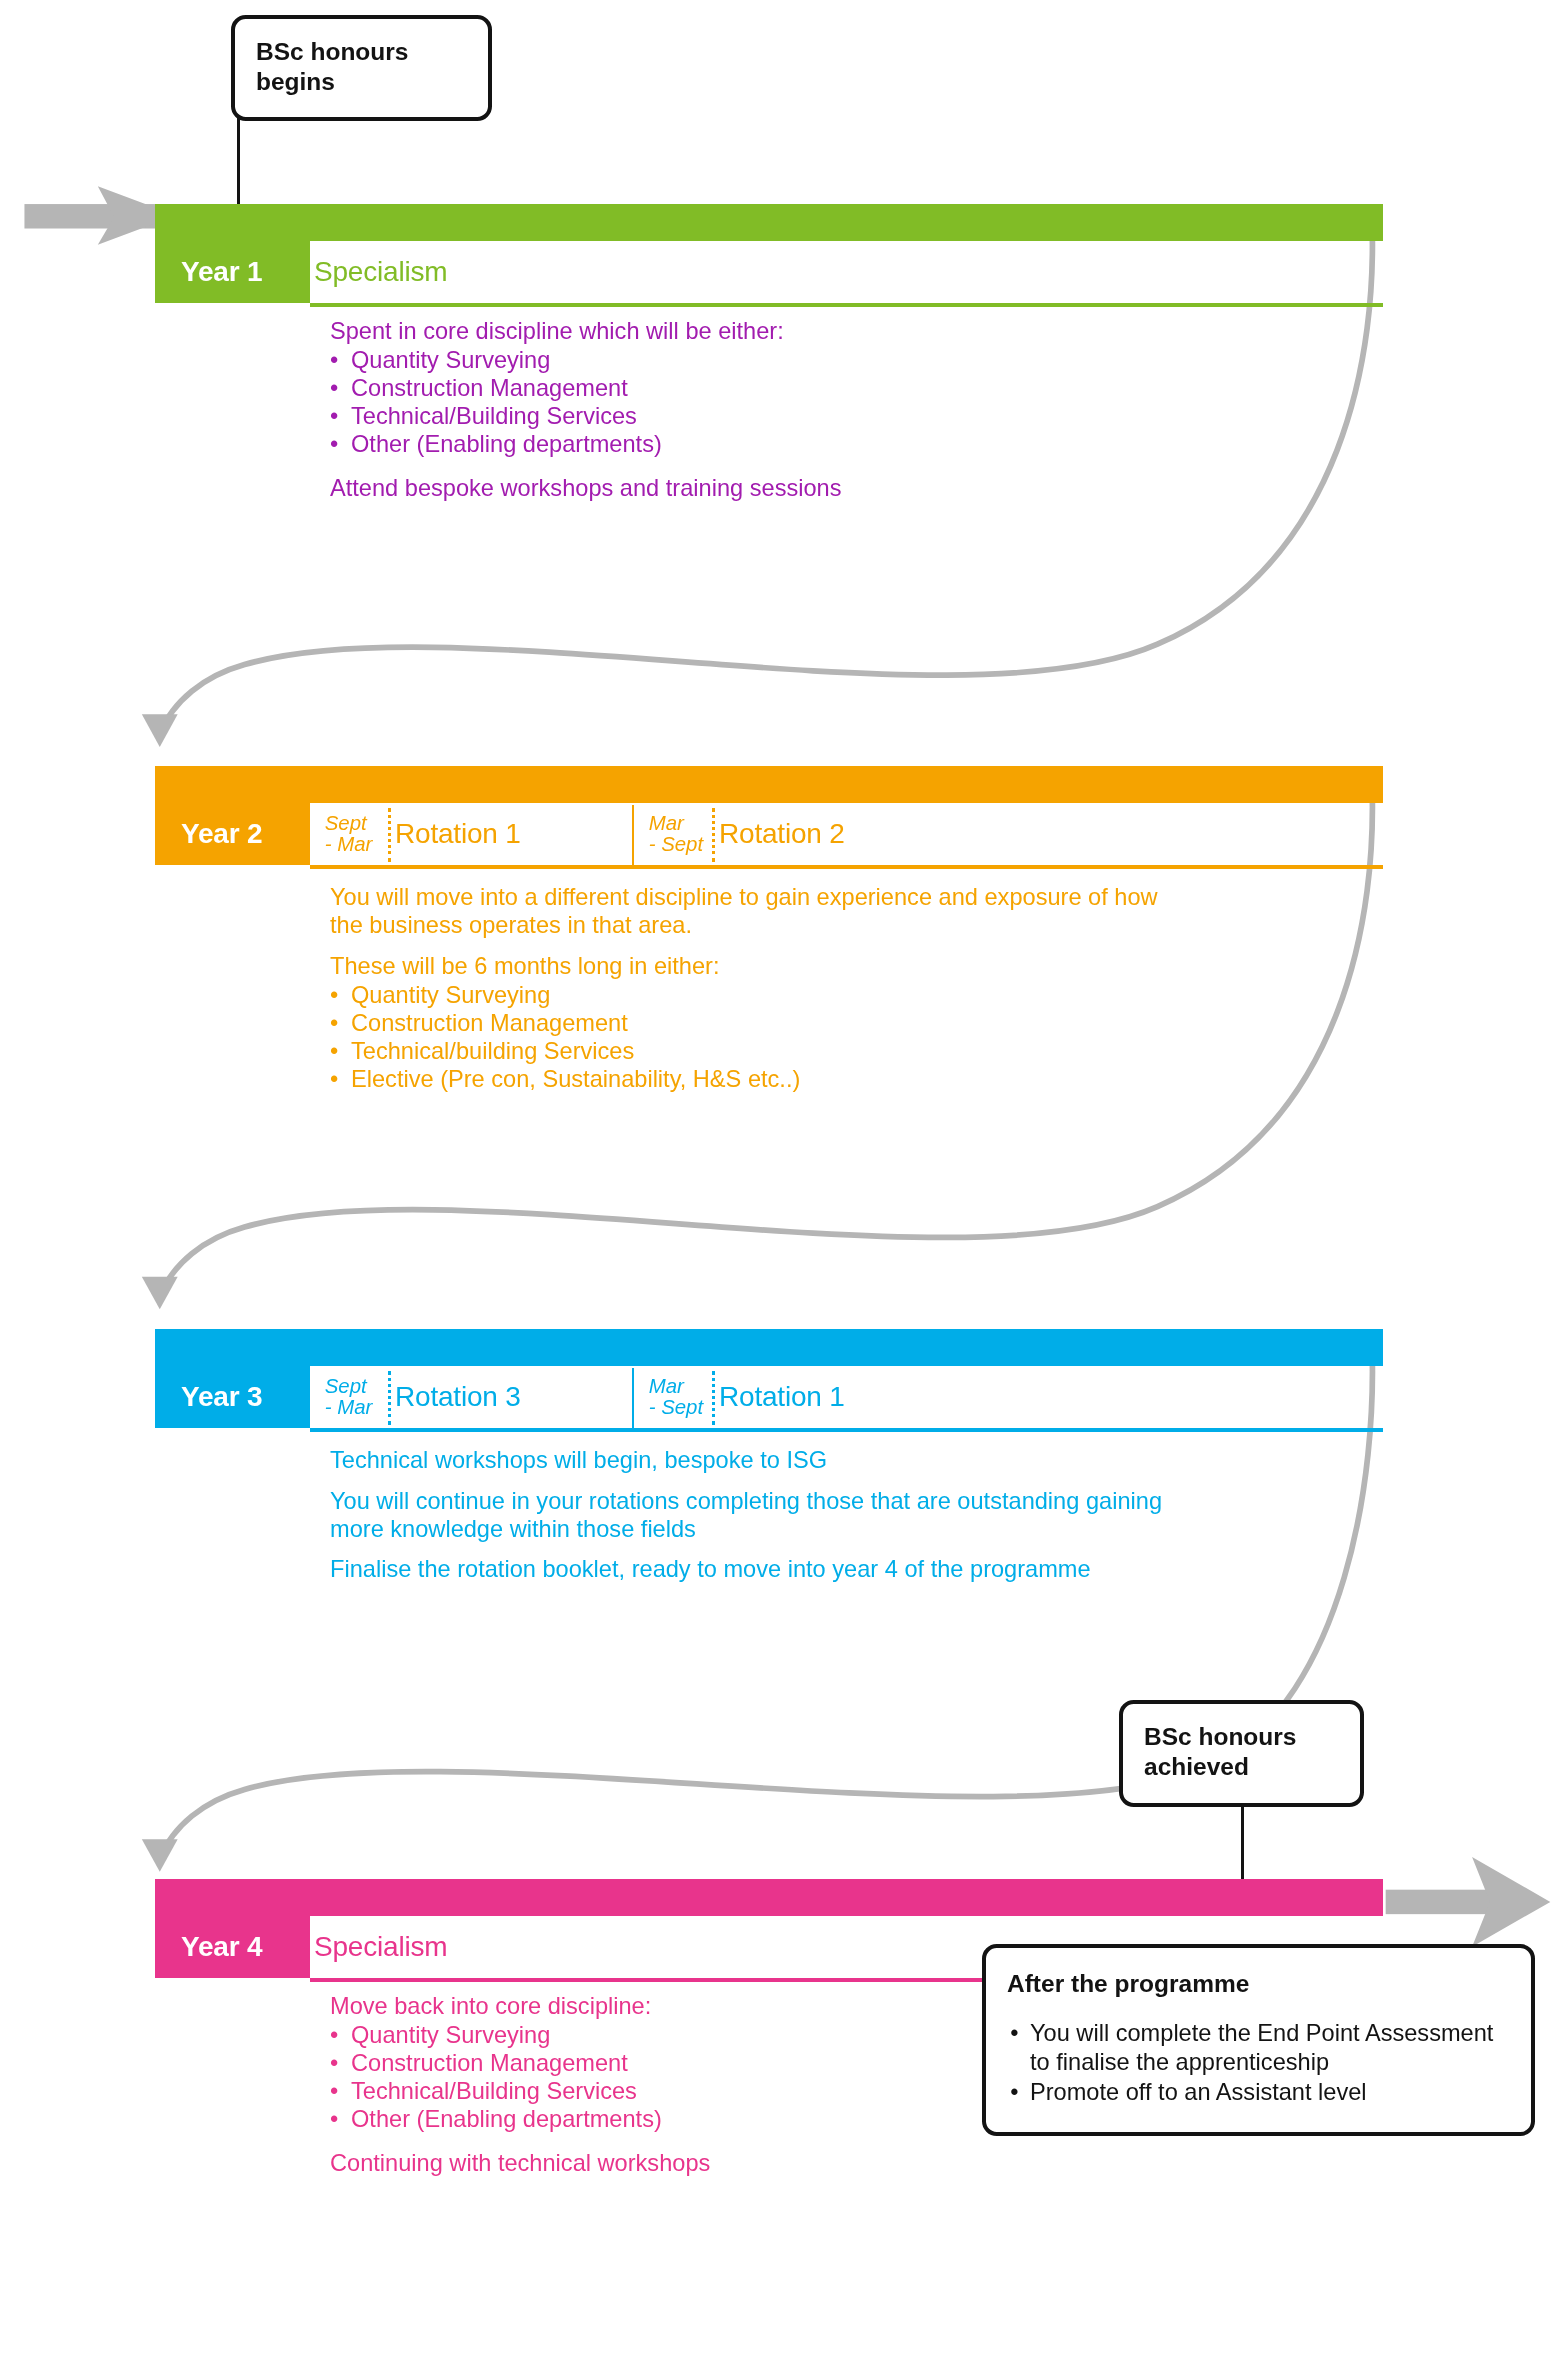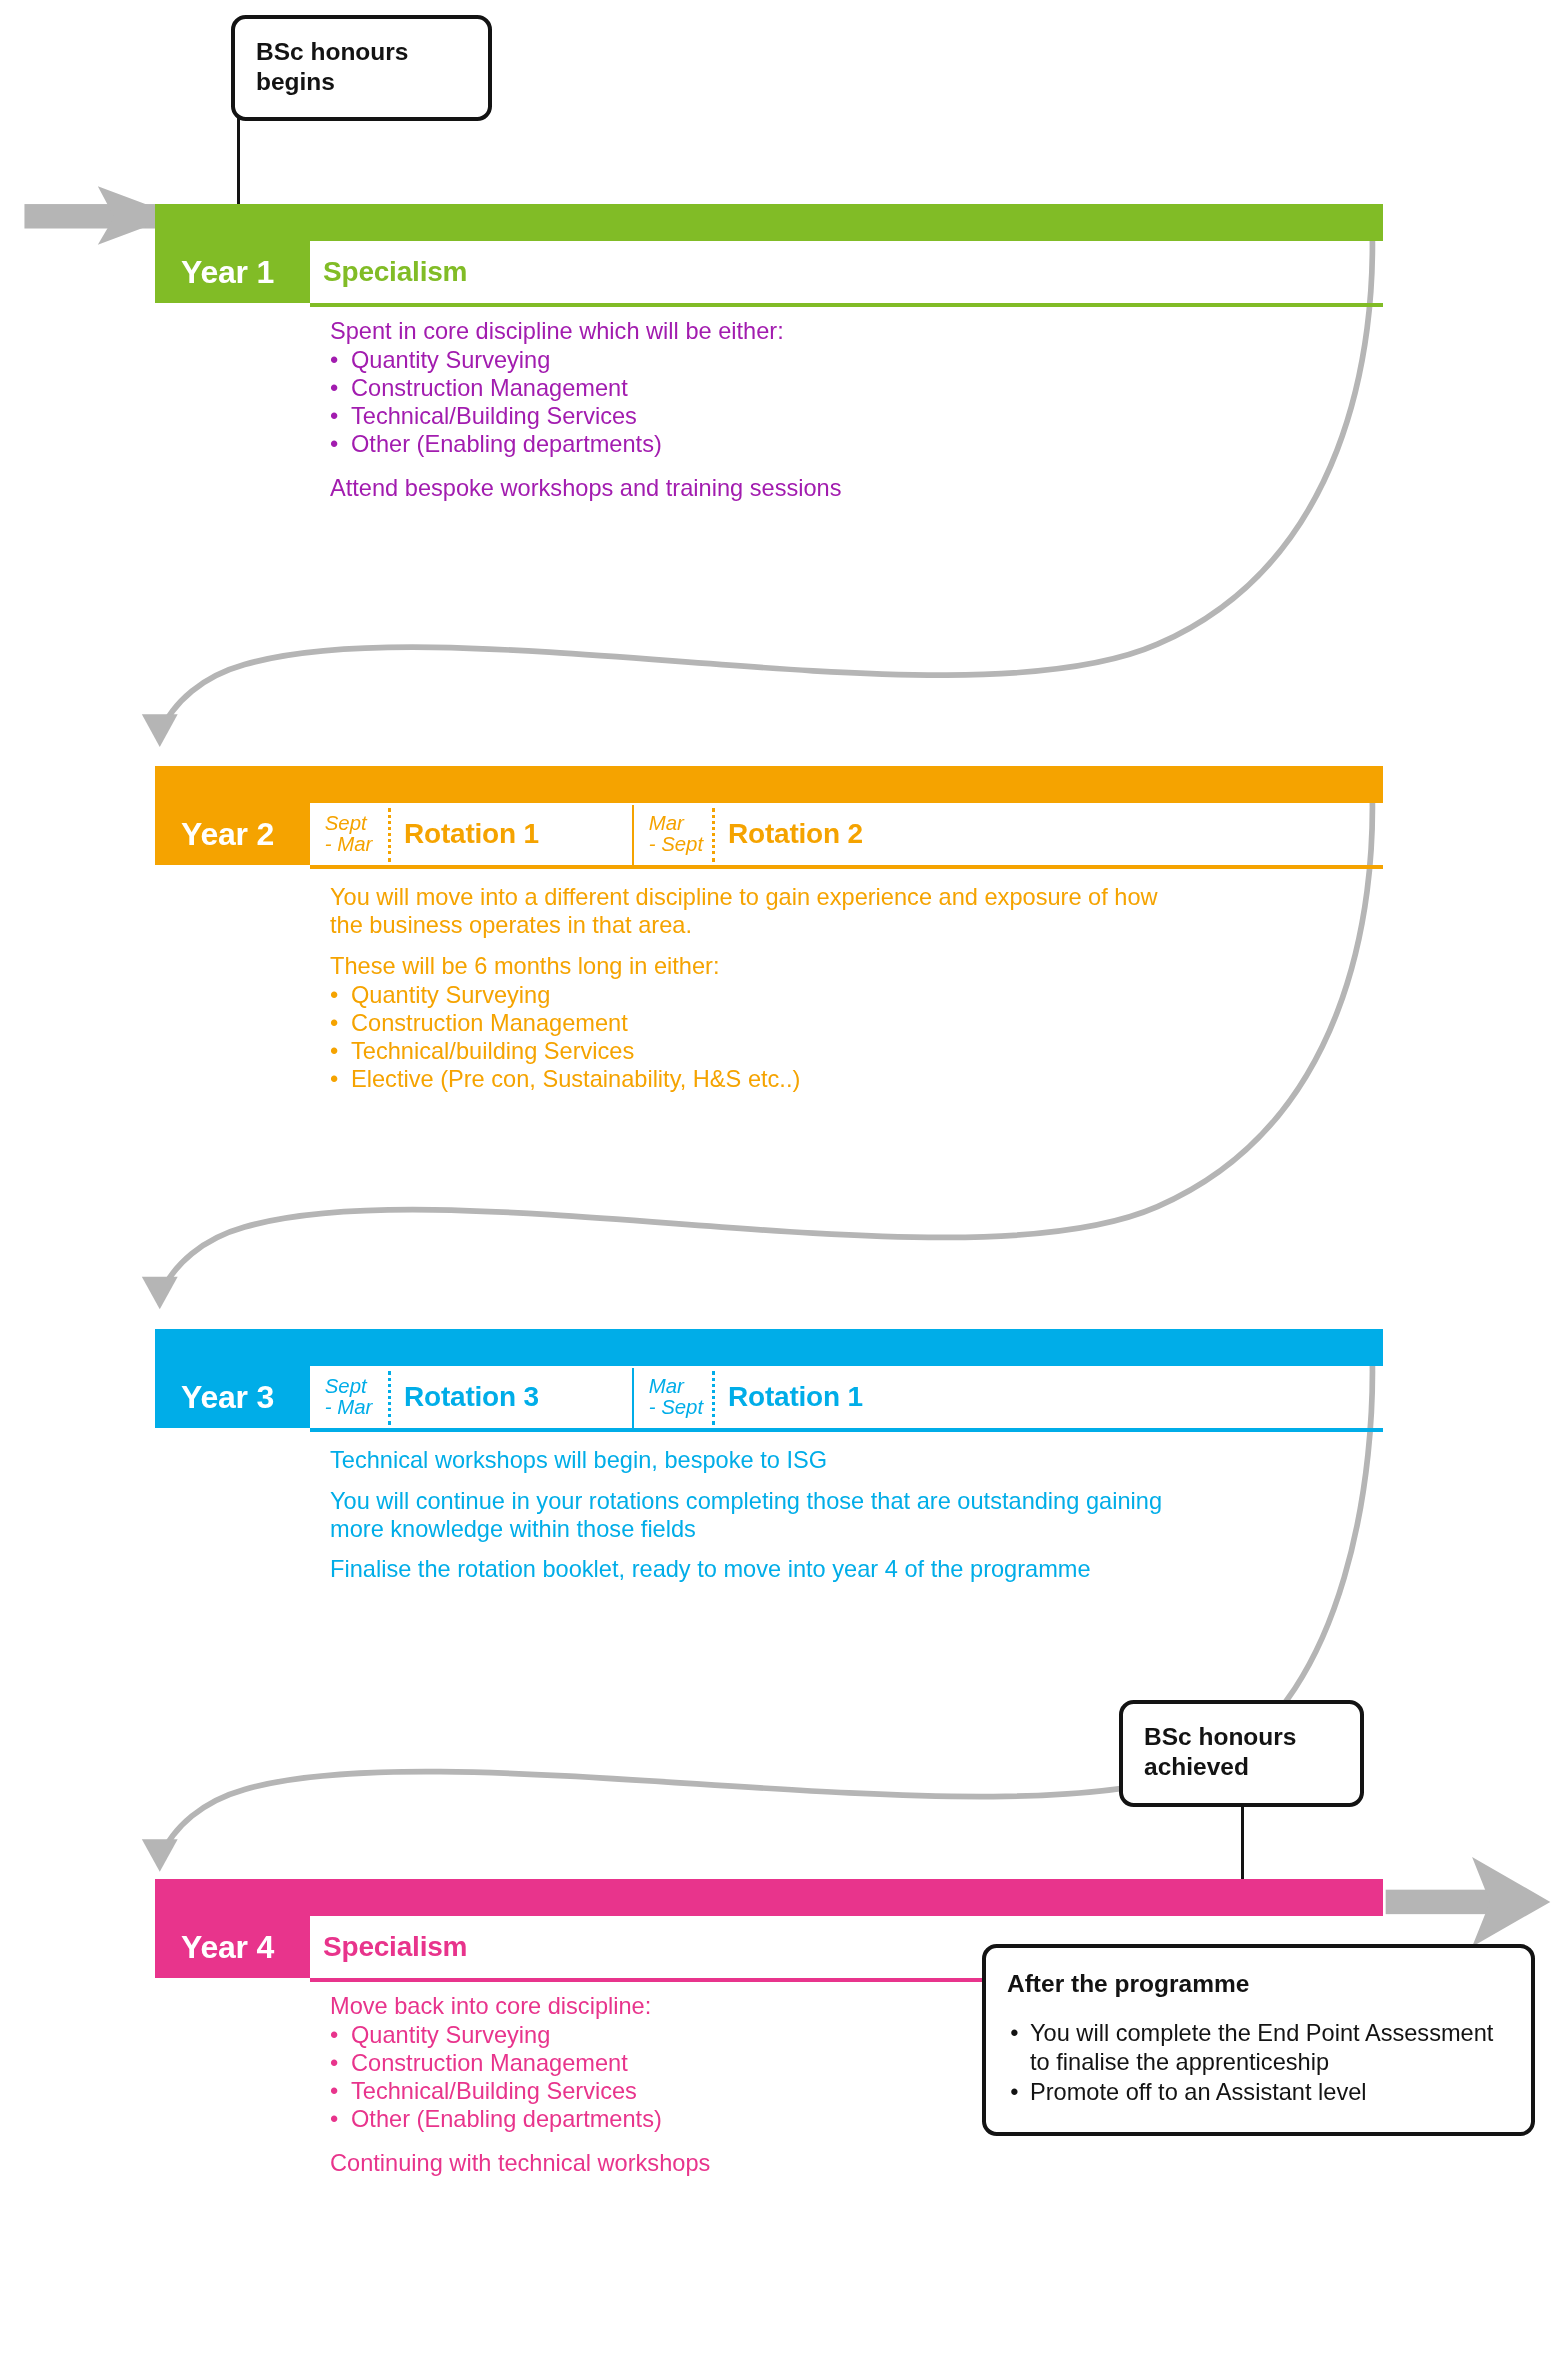--- a/index.html
+++ b/index.html
@@ -41,37 +41,37 @@
     position: absolute;
     left: 0; top: 0;
     width: 155px;
     height: 62px;
     display: flex;
     align-items: center;
     padding-left: 26px;
   }
   .year-label {
     color: #ffffff;
-    font-size: 32px;
+    font-size: 28px;
     font-weight: bold;
     letter-spacing: -0.2px;
     line-height: 1;
   }
   .year-headrow {
     position: relative;
     margin-left: 155px;
     height: 62px;
     display: flex;
     align-items: center;
   }
   .seg-title {
     font-size: 28px;
-    font-weight: bold;
+    font-weight: normal;
     line-height: 1;
-    padding-left: 13px;
+    padding-left: 4px;
     letter-spacing: -0.2px;
   }
   .seg-period {
     font-size: 20.4px;
     font-style: italic;
     line-height: 1.05;
     width: 78px;
     padding-left: 14.7px;
     flex: none;
   }

